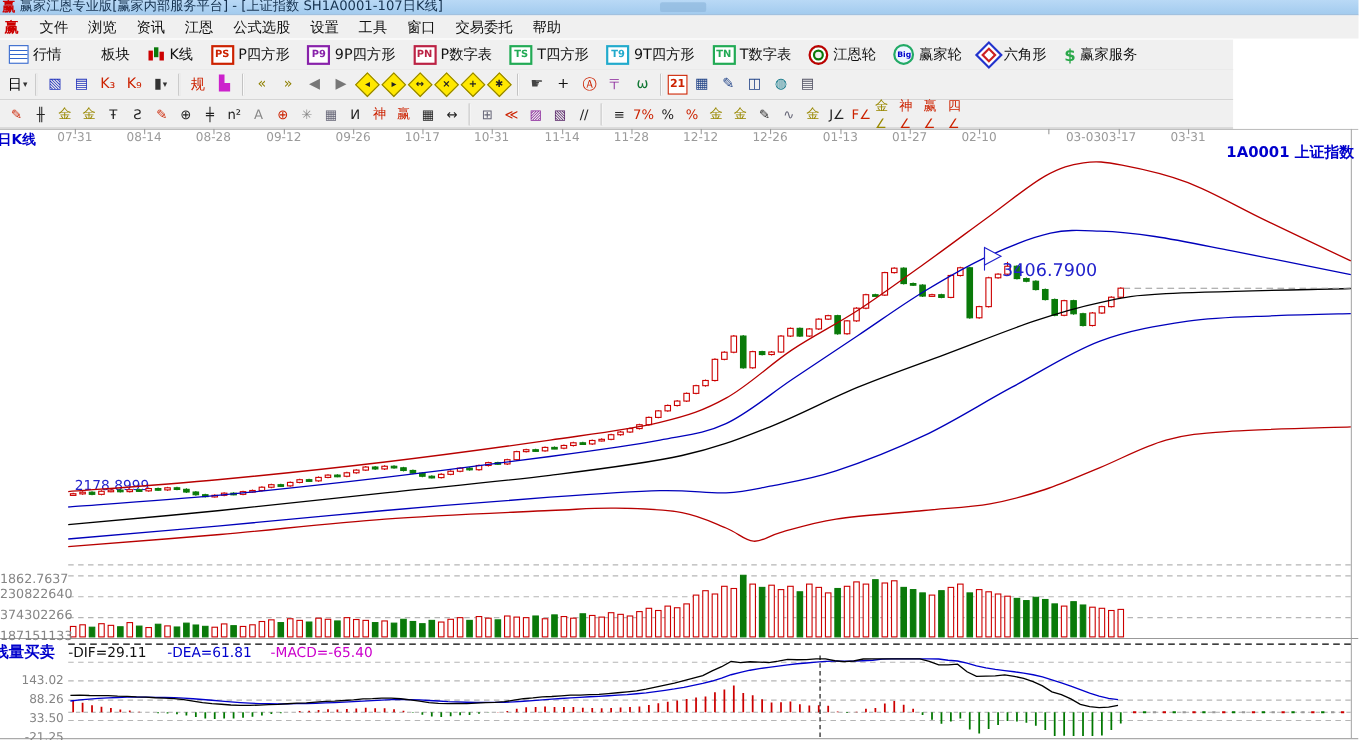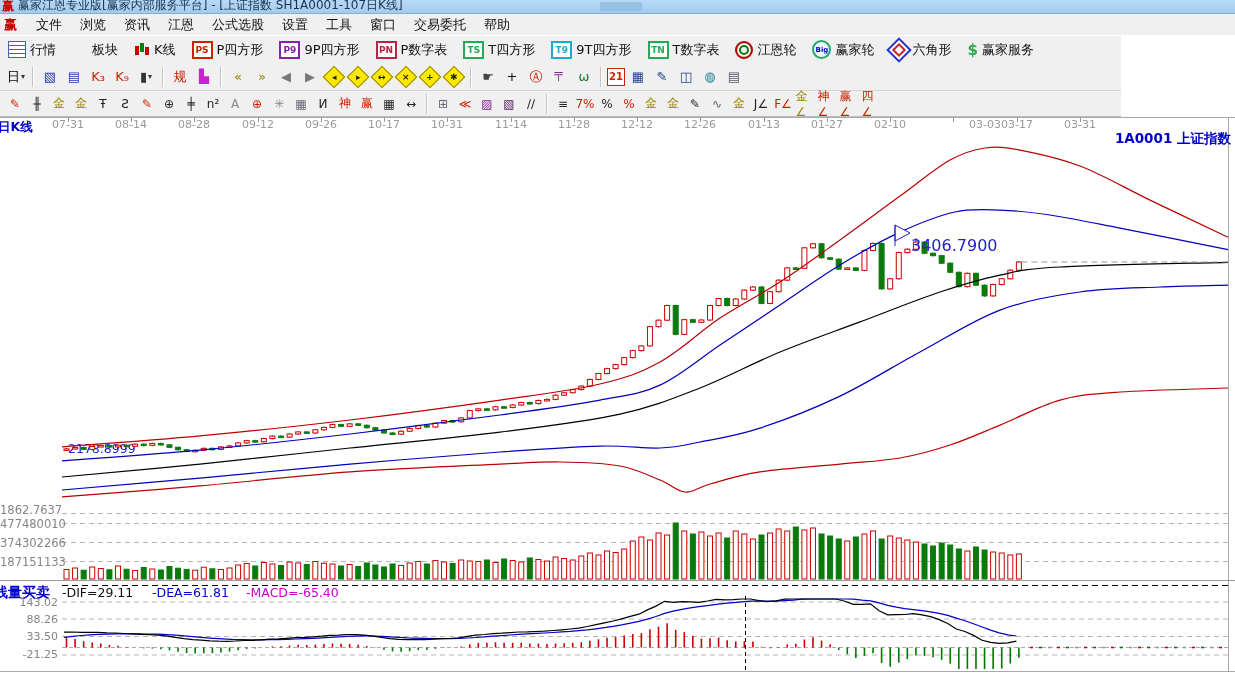--- a/index.html
+++ b/index.html
@@ -42,27 +42,27 @@
     box-shadow:inset 0 0 0 2px #fff,inset 0 0 0 4px #0a7a0a;}
   .bigring{display:inline-flex;align-items:center;justify-content:center;width:15px;height:15px;border-radius:50%;
     border:2px solid #2a6;color:#00c;font-size:7px;font-weight:bold;background:#eef6ff;}
   .hexi{display:inline-flex;align-items:center;justify-content:center;width:14px;height:14px;
     border:2px solid #23c;transform:rotate(45deg);background:#fff;box-shadow:inset 0 0 0 2px #fff,inset 0 0 0 4px #c22;}
   .dollar{color:#2ba84a;font-weight:bold;font-size:15px;}
   .chartarea{position:absolute;left:0;top:117px;width:1235px;height:556px;background:#fff;}
   #chart{position:absolute;left:0;top:0;z-index:2;}
   .lbl{position:absolute;white-space:nowrap;z-index:3;}
   .datelbl{font-size:11px;color:#9a9a9a;text-align:center;width:50px;}
-  .axlbl{font-size:11.5px;color:#858585;text-align:right;width:58px;left:0;}
+  .axlbl{font-size:11.5px;color:#858585;text-align:right;width:58px;left:0;margin-top:16px;}
   .legend{top:14px;left:50px;font-size:12.5px;color:#111;}
   .legend b{font-weight:normal;margin-right:10px;}
   .periodlbl{top:2px;left:-2px;color:#0000cc;font-size:12.5px;font-weight:bold;}
   .symbollbl{top:13px;right:4px;color:#0000cc;font-size:13.5px;font-weight:bold;}
   .highlbl{top:119px;left:911px;color:#2222cc;font-size:16px;text-align:right;}
-  .lowlbl{top:324px;left:68px;color:#2222cc;font-size:12.5px;z-index:1;}
+  .lowlbl{top:316px;left:68px;color:#2222cc;font-size:12.5px;z-index:1;}
   .macdtitle{top:467px;left:-6px;color:#0000cc;font-size:14px;font-weight:bold;}
   .macdleg{top:468px;font-size:12.5px;}
   .r{color:#cc0000}.b{color:#0000cc}.k{color:#111}.m{color:#cc00cc}
 </style>
 </head>
 <body>
 
 <div class="titlebar">
   <span class="tlogo">赢</span>
   <span class="ttext">赢家江恩专业版[赢家内部服务平台] - [上证指数  SH1A0001-107日K线]</span>
@@ -236,21 +236,21 @@
     <span class="tile" style="color: rgb(204, 34, 0);">赢∠</span>
     <span class="tile" style="color: rgb(204, 34, 0);">四∠</span>
   </div>
 
 <div class="chartarea">
   <span class="lbl periodlbl">日K线</span>
   <span class="lbl symbollbl">1A0001 上证指数</span>
   <span class="lbl highlbl">3406.7900</span>
   <span class="lbl lowlbl">2178.8999</span>
   <span class="lbl axlbl" style="top:386px">1862.7637</span>
-  <span class="lbl axlbl" style="top:400px">477480010</span>
+  <span class="lbl axlbl" style="top:400px">230822640</span>
   <span class="lbl axlbl" style="top:419px">374302266</span>
   <span class="lbl axlbl" style="top:438px">187151133</span>
   <span class="lbl macdtitle">线量买卖</span>
   <span class="lbl macdleg k" style="left:62px">-DIF=29.11</span>
   <span class="lbl macdleg b" style="left:152px">-DEA=61.81</span>
   <span class="lbl macdleg m" style="left:246px">-MACD=-65.40</span>
   <span class="lbl axlbl" style="top:479px;font-size:11px">143.02</span>
   <span class="lbl axlbl" style="top:496px;font-size:11px">88.26</span>
   <span class="lbl axlbl" style="top:513px;font-size:11px">33.50</span>
   <span class="lbl axlbl" style="top:531px;font-size:11px">-21.25</span>

